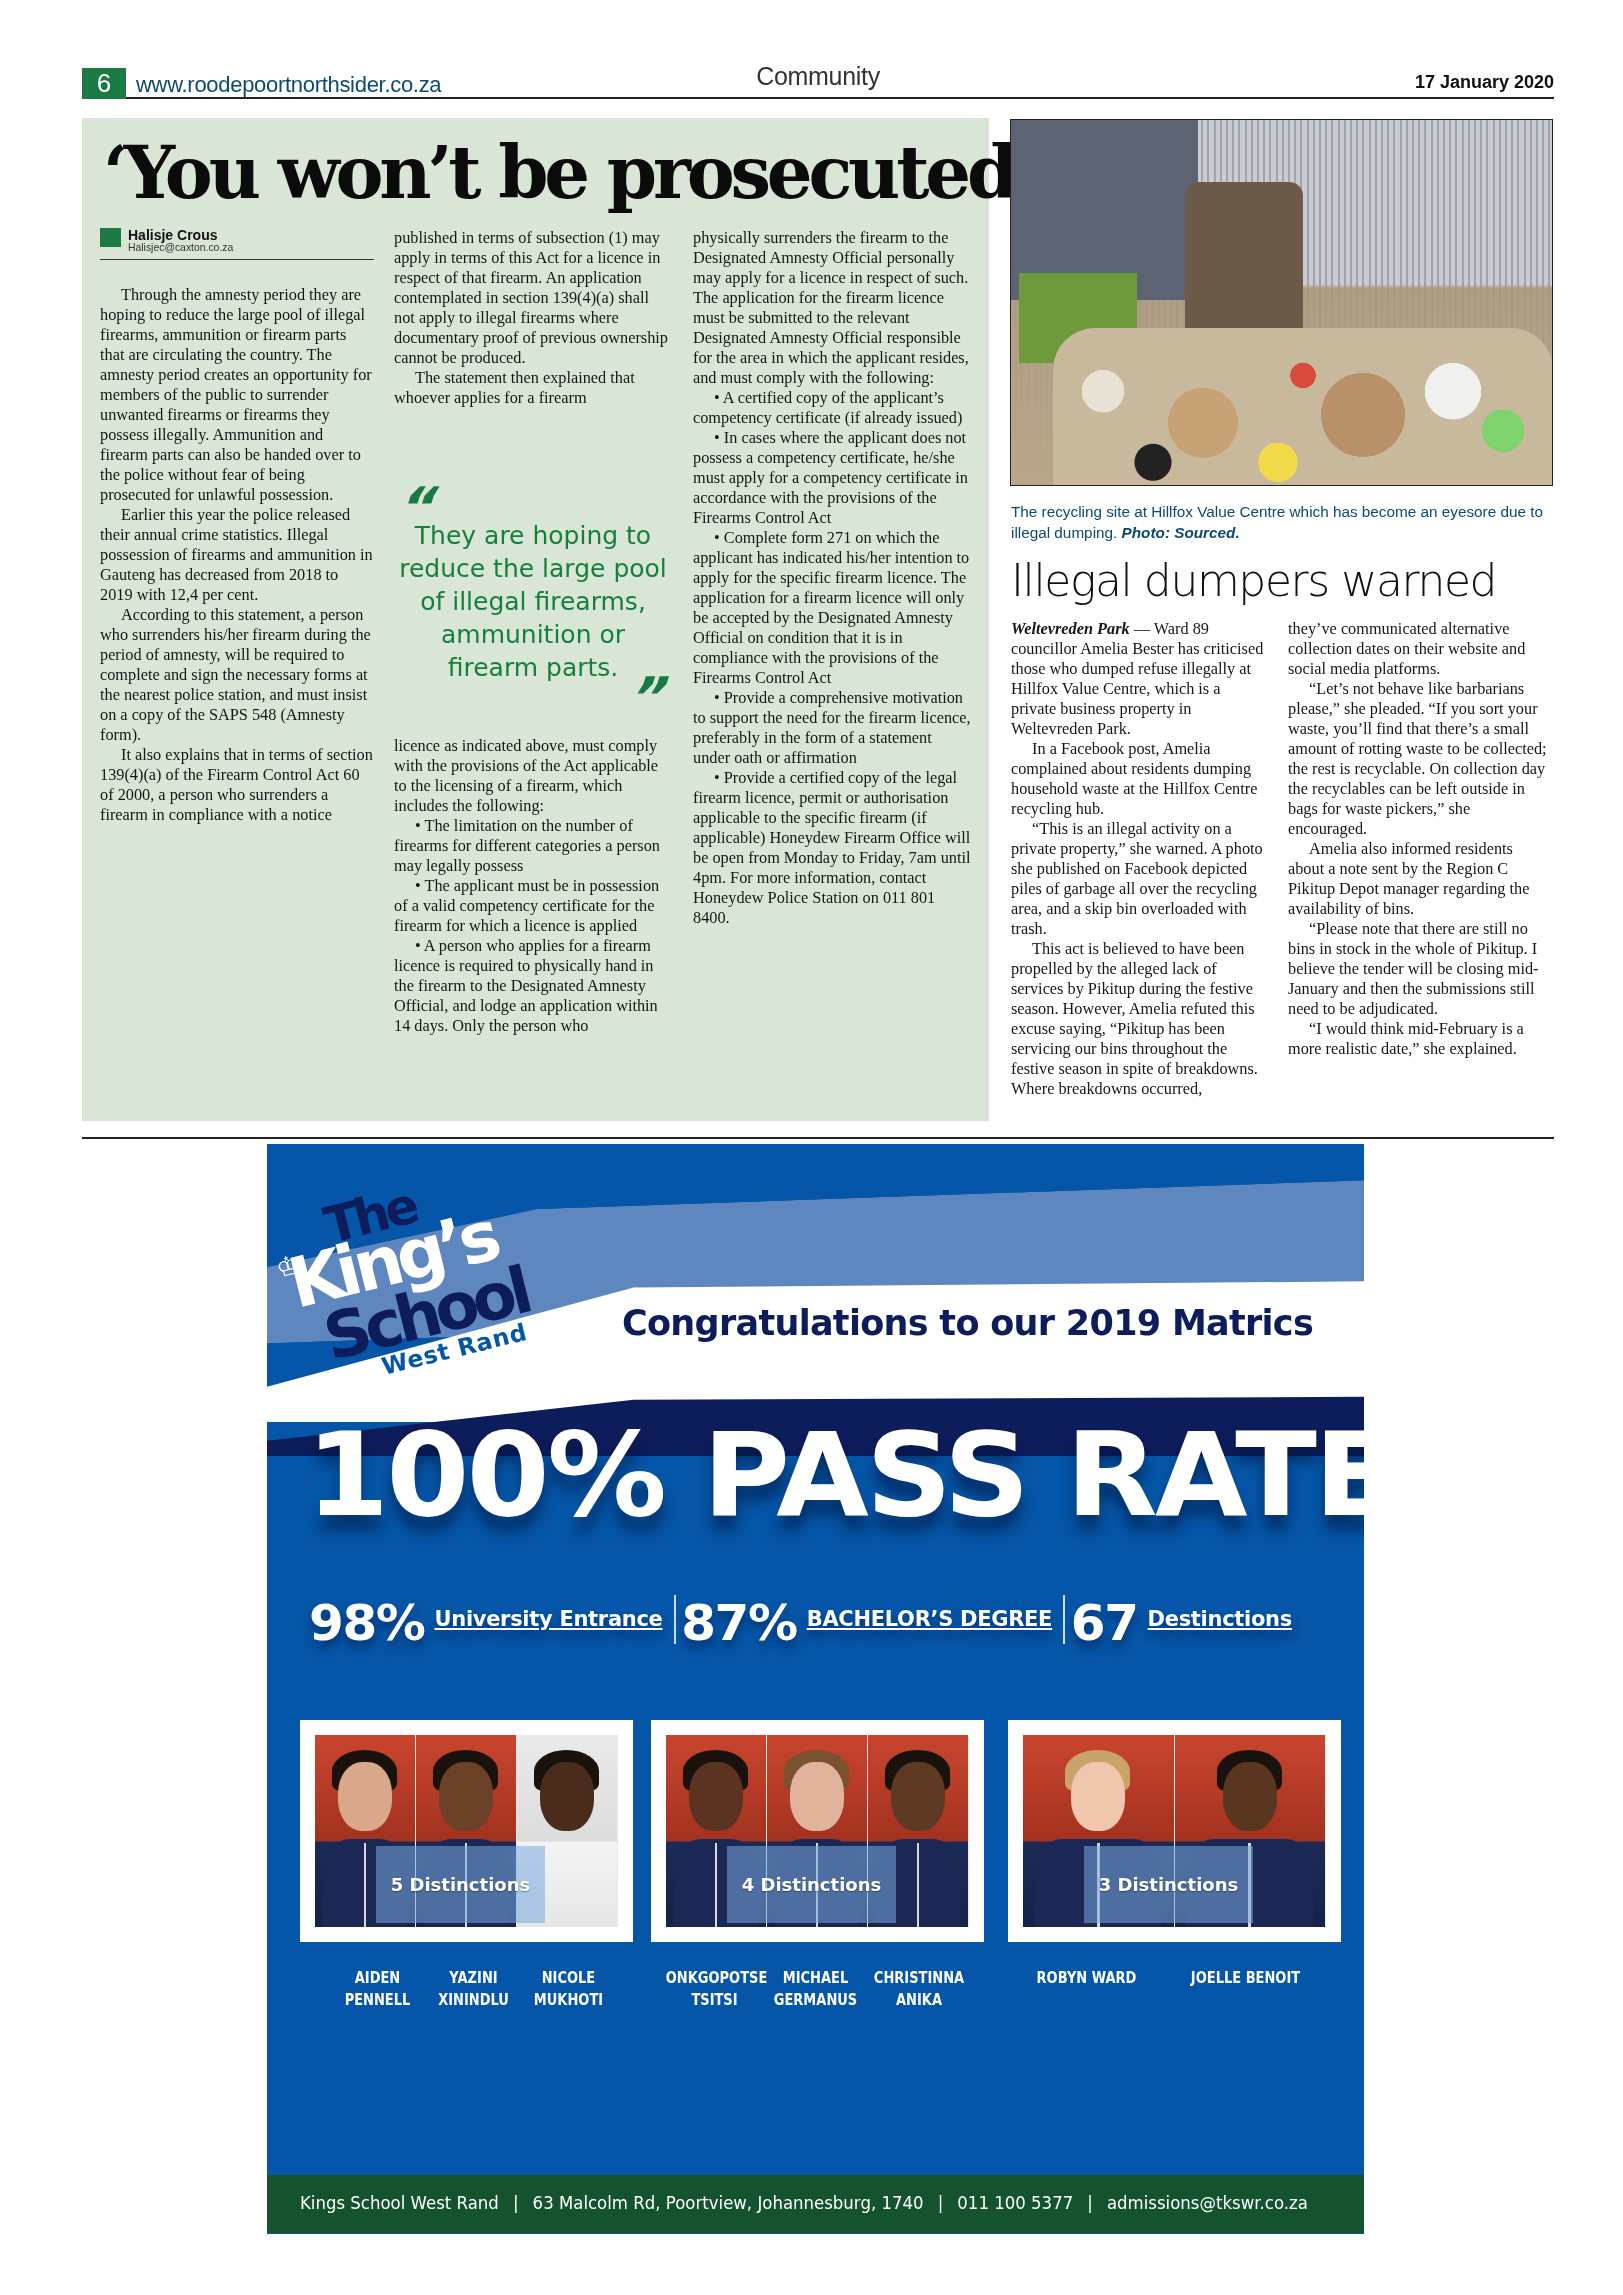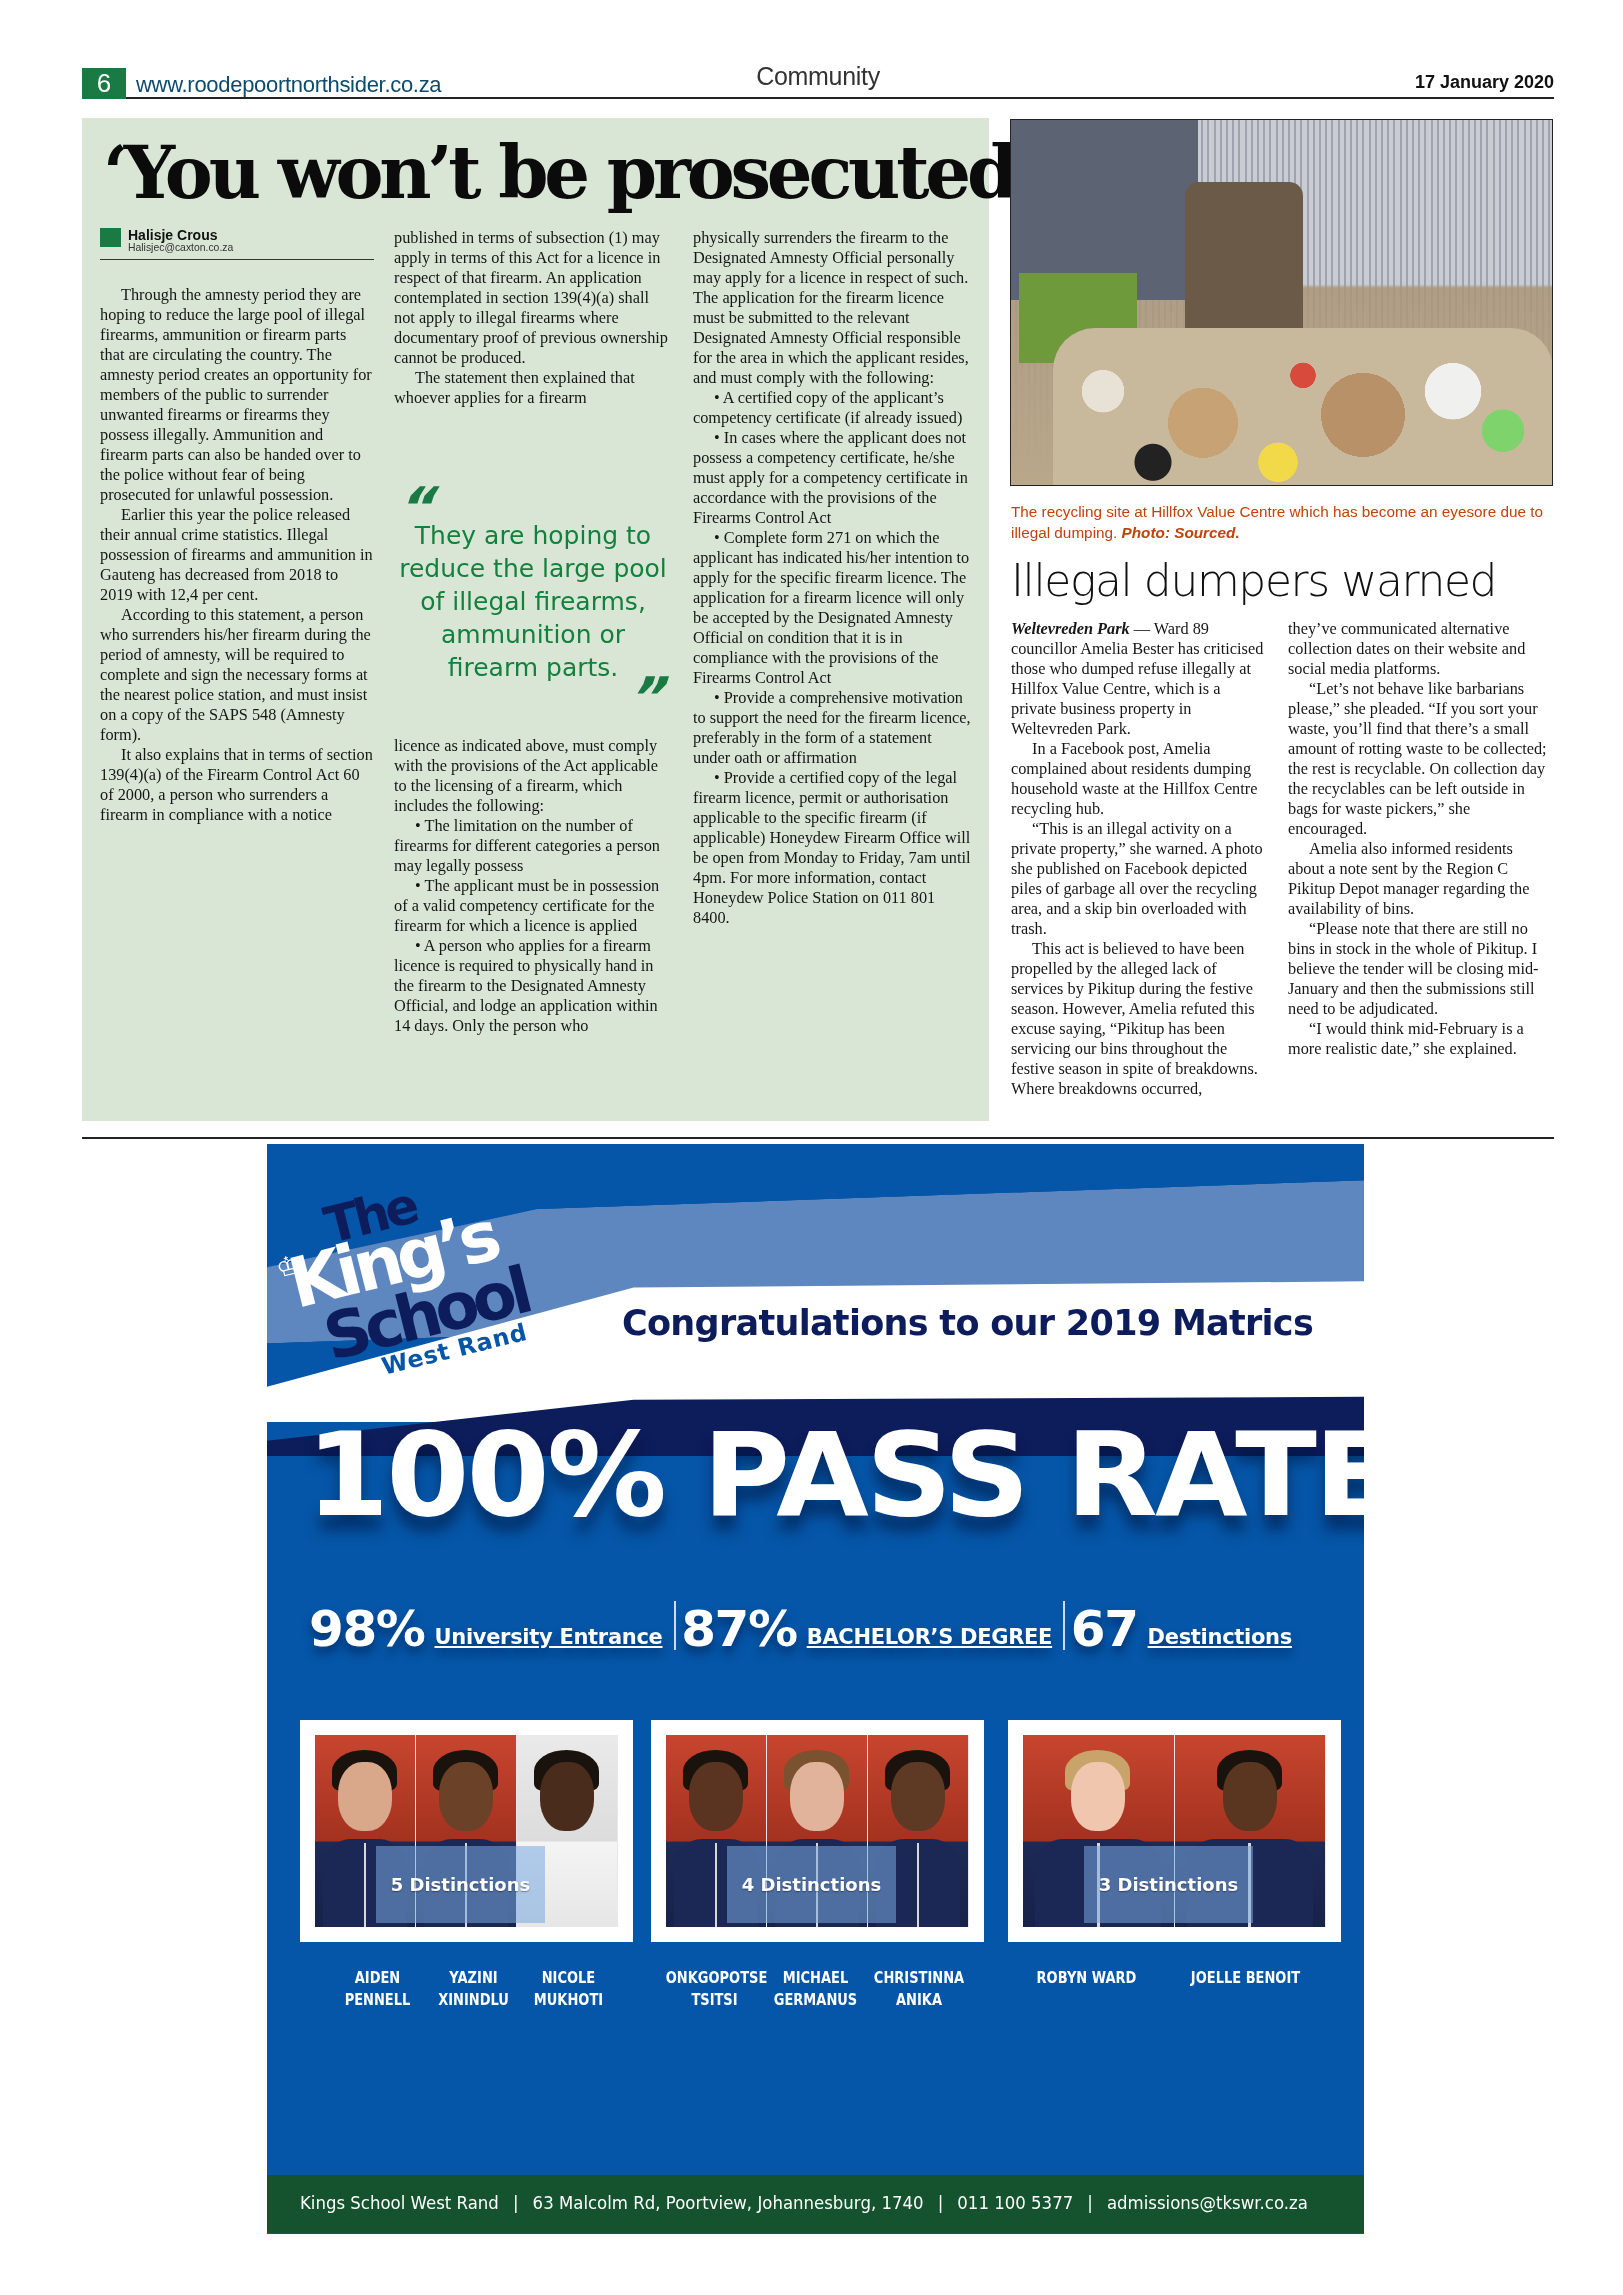--- a/index.html
+++ b/index.html
@@ -45,42 +45,42 @@
     background:
       radial-gradient(circle at 10% 40%, #e8e2d6 0 21px, transparent 21.5px),
       radial-gradient(circle at 30% 60%, #c6a274 0 35px, transparent 35px),
       radial-gradient(circle at 50% 30%, #d74a3c 0 12.5px, transparent 13px),
       radial-gradient(circle at 62% 55%, #b99168 0 42px, transparent 42px),
       radial-gradient(circle at 80% 40%, #f0f0ee 0 28px, transparent 28.5px),
       radial-gradient(circle at 90% 65%, #7fd36c 0 21px, transparent 21.5px),
       radial-gradient(circle at 45% 85%, #f2d94a 0 19.4px, transparent 20px),
       radial-gradient(circle at 20% 85%, #222 0 18px, transparent 19px),
       #c8b89c; border-radius: 42px 42px 0 0; }
-  .caption { position: absolute; left: 1011px; top: 501px; width: 541px; font-family: "Liberation Sans", sans-serif; font-size: 15.3px; line-height: 21px; color: #c2410c; }
+  .caption { position: absolute; left: 1011px; top: 501px; width: 541px; font-family: "Liberation Sans", sans-serif; font-size: 15.3px; line-height: 21px; color: #0c4a6e; }
   .caption b { font-style: italic; }
   .head2 { position: absolute; left: 1011px; top: 555px; font-family: "DejaVu Sans", sans-serif; font-weight: 300; font-size: 44px; letter-spacing: -1.4px; color: #111; white-space: nowrap; }
   .r1 { left: 1011px; top: 619px; width: 257px; }
   .r2 { left: 1288px; top: 619px; width: 264px; }
 
   .divider { position: absolute; left: 82px; top: 1137px; width: 1472px; height: 2.1px; background: #222; }
 
   
   .ad { position: absolute; left: 267px; top: 1144px; width: 1097px; height: 1090px; background: #0556a8; overflow: hidden; }
   .band1 { position: absolute; left: -42px; top: 76px; width: 1249px; height: 125px; background: #5f87bf; transform: skewY(-2deg); transform-origin: left; clip-path: polygon(0 45%, 25% 0, 100% 0, 100% 100%, 0 100%); }
   .band2 { position: absolute; left: 0; top: 118px; width: 1111px; height: 160px; background: #ffffff; clip-path: polygon(0 78%, 33% 16%, 100% 12%, 100% 100%, 0 100%); }
   .band3 { position: absolute; left: 0; top: 236px; width: 1111px; height: 76px; background: #0d1c5a; clip-path: polygon(0 80%, 33% 26%, 100% 22%, 100% 100%, 0 100%); }
   .logo { position: absolute; left: 14px; top: 28px; width: 236px; height: 236px; transform: rotate(-14deg); font-family: "DejaVu Sans", sans-serif; font-weight: bold; }
   .logo .the { position: absolute; left: 62px; top: 9.7px; font-size: 50px; color: #0d1c5a; letter-spacing: -4.2px; }
   .logo .kings { position: absolute; left: 14px; top: 47px; font-size: 69px; color: #fff; letter-spacing: -5.6px; }
   .logo .school { position: absolute; left: 35px; top: 111px; font-size: 64px; color: #0d1c5a; letter-spacing: -5.6px; }
   .logo .wr { position: absolute; left: 83px; top: 175px; font-size: 23.6px; color: #0556a8; letter-spacing: 0.7px; }
   .logo .crown { position: absolute; left: 4.2px; top: 53px; font-size: 26px; color: #fff; }
   .congrats { position: absolute; left: 355px; top: 97px; font-family: "DejaVu Sans", sans-serif; font-weight: bold; font-size: 35px; color: #0d1c5a; letter-spacing: -0.7px; white-space: nowrap; transform: translateY(62px); }
   .pass { position: absolute; left: 39px; top: 264px; font-family: "DejaVu Sans", sans-serif; font-weight: bold; font-size: 115px; color: #fff; letter-spacing: -2.8px; white-space: nowrap; text-shadow: 0 15.3px 14px rgba(0,20,60,0.55); transform: scaleX(1.04); transform-origin: left; }
-  .stats { position: absolute; left: 42px; top: 444px; width: 1027px; height: 69px; display: flex; align-items: flex-end; font-family: "DejaVu Sans", sans-serif; color: #fff; font-weight: bold; text-shadow: 0 7px 9.7px rgba(0,20,60,0.5); white-space: nowrap; }
+  .stats { position: absolute; left: 42px; top: 444px; width: 1027px; height: 69px; display: flex; align-items: center; font-family: "DejaVu Sans", sans-serif; color: #fff; font-weight: bold; text-shadow: 0 7px 9.7px rgba(0,20,60,0.5); white-space: nowrap; }
   .stats .big { font-size: 50px; line-height: 56px; letter-spacing: -1.4px; }
   .stats .lbl { font-size: 21px; line-height: 25px; margin: 0 11px 7px 10px; letter-spacing: -0.3px; text-decoration: underline; }
   .stats .sep { width: 2.1px; height: 49px; background: rgba(255,255,255,0.8); margin: 0 5.6px 7px 0; }
 
   .group { position: absolute; top: 576px; height: 222px; background: #fff; padding: 15px; }
   .g1 { left: 33px; width: 333px; }
   .g2 { left: 384px; width: 333px; }
   .g3 { left: 741px; width: 333px; }
   .photos { position: relative; width: 100%; height: 100%; display: flex; }
   .person { flex: 1; height: 100%; position: relative; overflow: hidden; border-right: 1.4px solid #e8e8e8;

